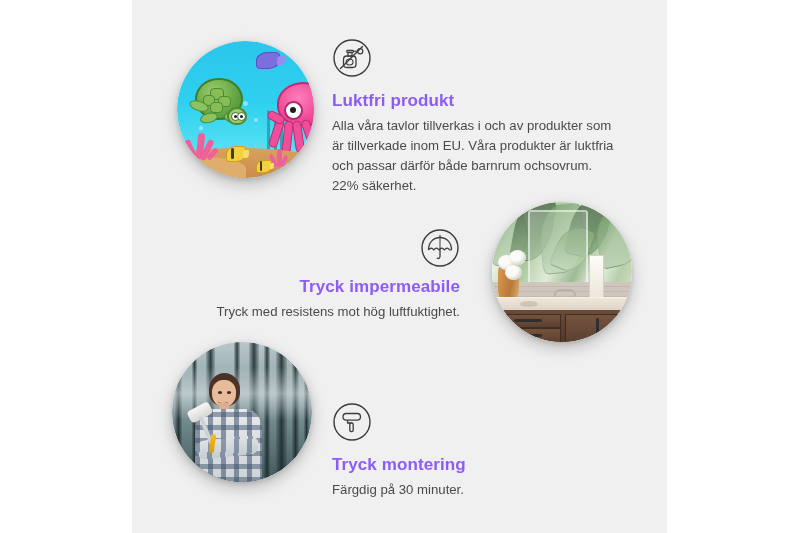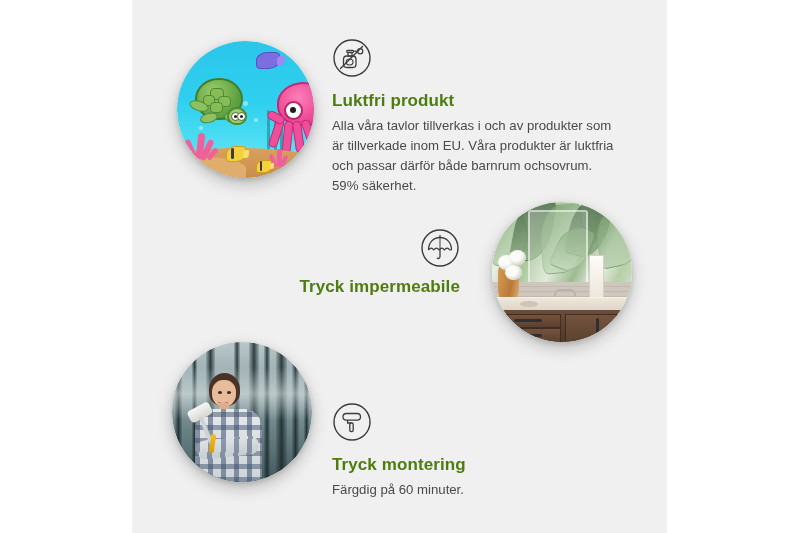--- a/index.html
+++ b/index.html
@@ -42,21 +42,21 @@
     overflow: hidden;
   }
 
   
   .feature {
     position: absolute;
   }
   .feature-title {
     font-size: 17px;
     font-weight: bold;
-    color: #4d7c0f;
+    color: #8b5cf6;
     letter-spacing: 0.1px;
     margin: 0 0 5px 0;
     line-height: 1.15;
   }
   .feature-desc {
     font-size: 13.2px;
     color: #4a4a4a;
     line-height: 1.52;
     margin: 0;
   }
@@ -262,21 +262,21 @@
 
         <path d="M21.4 13.2 H26.2" fill="none" stroke="#3c3c3c" stroke-width="1.2"></path>
         <circle cx="28.2" cy="13.2" r="2.6" fill="none" stroke="#3c3c3c" stroke-width="1.2"></circle>
 
         <ellipse cx="17.6" cy="24" rx="3.4" ry="3" fill="none" stroke="#3c3c3c" stroke-width="1.1"></ellipse>
 
         <path d="M8.5 30.5 L30.5 8.5" stroke="#3c3c3c" stroke-width="1.4" stroke-linecap="round"></path>
       </svg>
     </span>
     <p class="feature-title">Luktfri produkt</p>
-    <p class="feature-desc">Alla våra tavlor tillverkas i och av produkter som är tillverkade inom EU. Våra produkter är luktfria och passar därför både barnrum ochsovrum. 59% säkerhet.</p>
+    <p class="feature-desc">Alla våra tavlor tillverkas i och av produkter som är tillverkade inom EU. Våra produkter är luktfria och passar därför både barnrum ochsovrum. 22% säkerhet.</p>
   </div>
 
   <div class="photo-circle" style="left:492px; top:202px; width:140px; height:140px;">
     <div class="photo-inner">
       <div class="bath">
         <div class="wall">
           <div class="leaf" style="left:-6%; top:4%;  width:30%; height:54%; transform:rotate(-18deg);"></div>
           <div class="leaf leaf-dark" style="left:16%; top:-4%; width:26%; height:62%; transform:rotate(10deg);"></div>
           <div class="leaf" style="left:34%; top:2%;  width:30%; height:66%; transform:rotate(-6deg);"></div>
           <div class="leaf leaf-dark" style="left:56%; top:-6%; width:26%; height:60%; transform:rotate(14deg);"></div>
@@ -316,20 +316,21 @@
                  C20.8 19.6 22.7 19.6 24.4 22 C26.1 19.6 28 19.6 29.7 22 L31.5 22" fill="none" stroke="#3c3c3c" stroke-width="1.2" stroke-linejoin="round"></path>
 
         <path d="M20 9.5 L20 22" fill="none" stroke="#3c3c3c" stroke-width="1"></path>
 
         <path d="M20 22 L20 28.2 C20 30.1 18.6 31 17.3 30.2" fill="none" stroke="#3c3c3c" stroke-width="1.3" stroke-linecap="round"></path>
 
         <path d="M20 9.5 L20 7.6" stroke="#3c3c3c" stroke-width="1.2" stroke-linecap="round"></path>
       </svg>
     </span>
     <p class="feature-title">Tryck impermeabile</p>
+    <p class="feature-desc">Tryck med resistens mot hög luftfuktighet.</p>
   </div>
 
   <div class="photo-circle" style="left:172px; top:342px; width:140px; height:140px;">
     <div class="photo-inner">
       <div class="forest">
         <div class="trunk" style="left:2%;  width:7px;"></div>
         <div class="trunk" style="left:14%; width:5px;"></div>
         <div class="trunk" style="left:24%; width:9px;"></div>
         <div class="trunk" style="left:44%; width:6px;"></div>
         <div class="trunk" style="left:55%; width:10px;"></div>
@@ -363,16 +364,16 @@
         <circle cx="20" cy="20" r="18" fill="none" stroke="#3c3c3c" stroke-width="1.4"></circle>
 
         <rect x="11" y="11.5" width="17.5" height="6.6" rx="3.3" fill="none" stroke="#3c3c3c" stroke-width="1.3"></rect>
 
         <path d="M15.6 18.1 L15.6 21 L19.2 21" fill="none" stroke="#3c3c3c" stroke-width="1.3"></path>
 
         <rect x="17.8" y="21" width="3.4" height="8.6" rx="1.4" fill="none" stroke="#3c3c3c" stroke-width="1.3"></rect>
       </svg>
     </span>
     <p class="feature-title">Tryck montering</p>
-    <p class="feature-desc">Färgdig på 60 minuter.</p>
+    <p class="feature-desc">Färgdig på 30 minuter.</p>
   </div>
 
 </div>
 
 </body></html>

